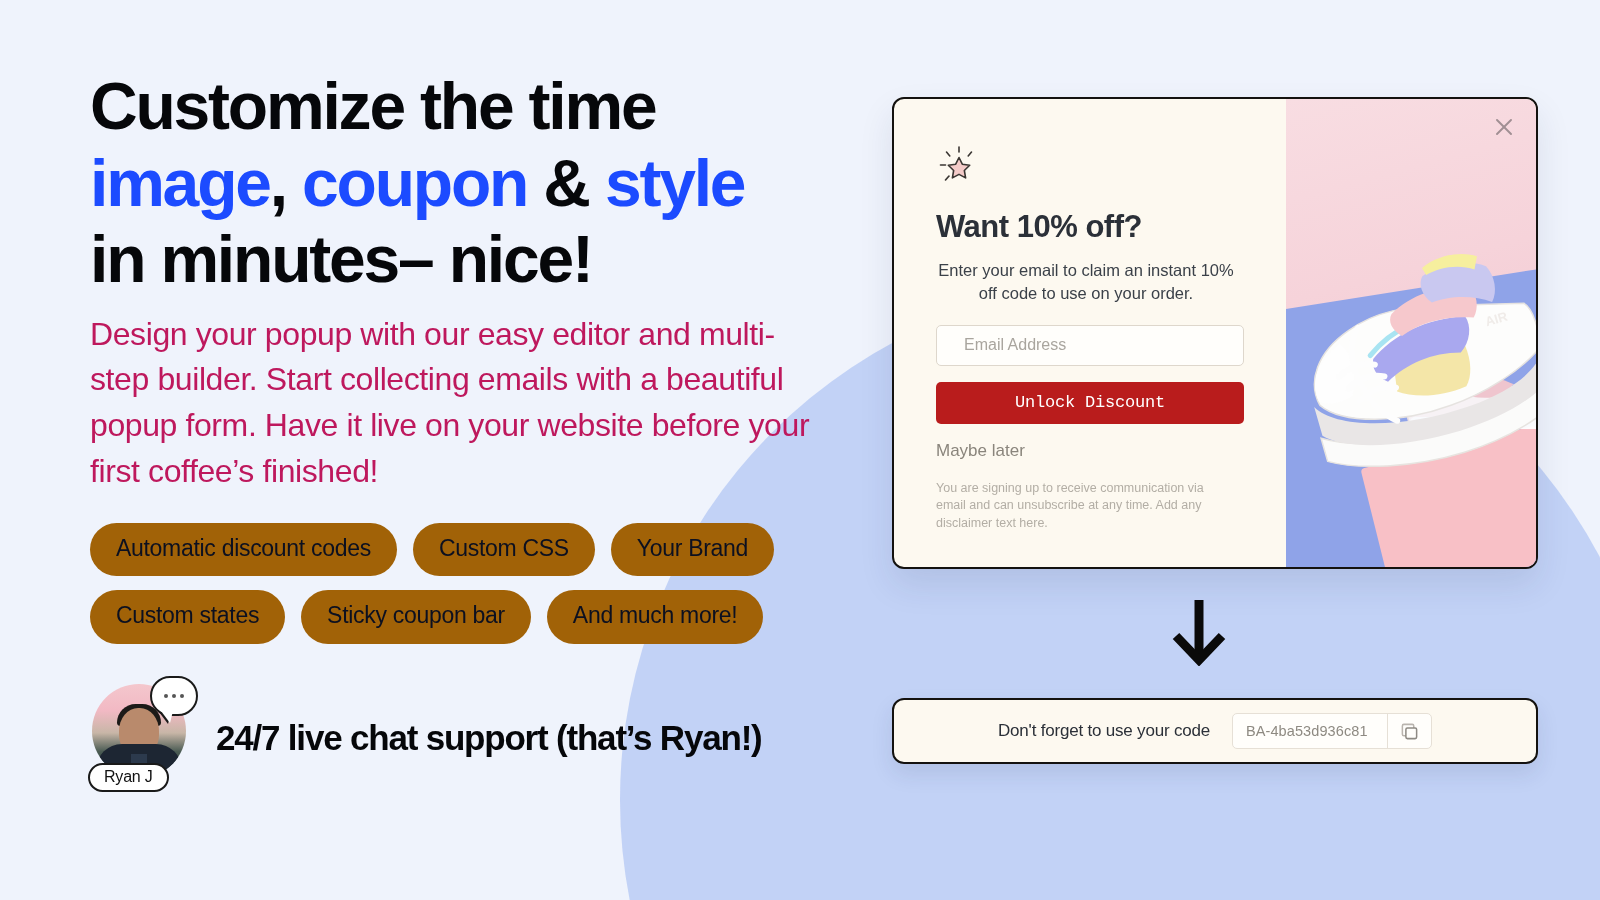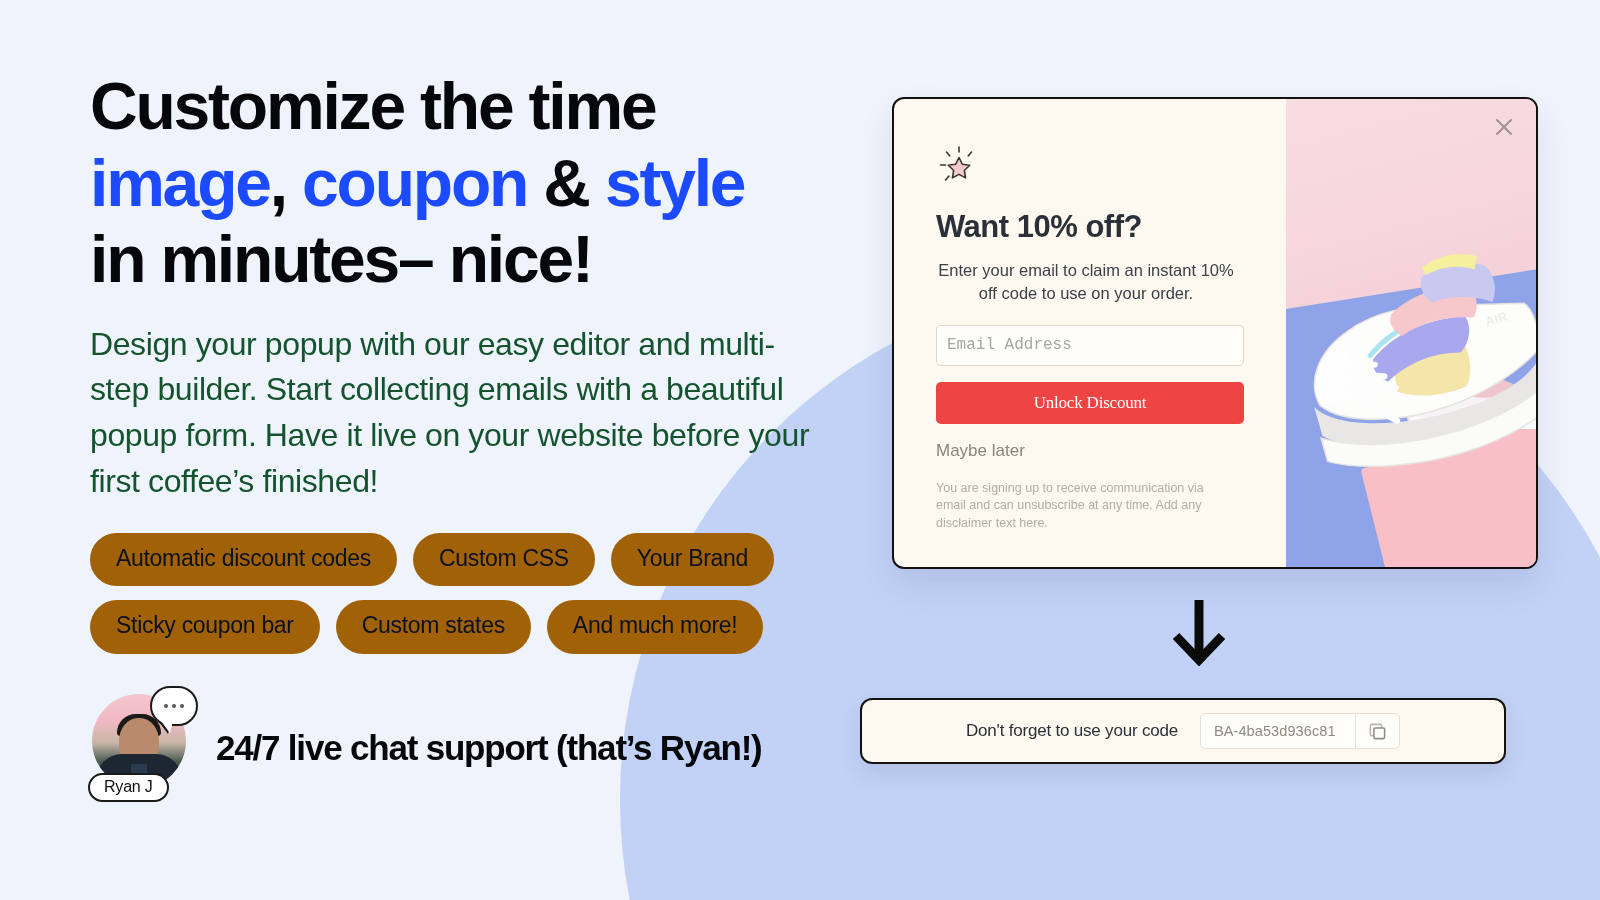--- a/index.html
+++ b/index.html
@@ -35,25 +35,25 @@
   .headline {
     font-size: 66px;
     line-height: 1.16;
     font-weight: 800;
     letter-spacing: -2.2px;
     color: #06070a;
   }
   .headline .accent { color: #1c4bff; }
 
   .subcopy {
-    margin-top: 24px;
+    margin-top: 14px;
     font-size: 32px;
     line-height: 1.43;
     letter-spacing: -0.4px;
-    color: #14532d;
+    color: #be185d;
     font-weight: 400;
     max-width: 740px;
   }
 
   .pills {
     margin-top: 28px;
     display: flex;
     flex-wrap: wrap;
     gap: 14px 16px;
     max-width: 760px;
@@ -198,37 +198,37 @@
     color: #3b4149;
     max-width: 300px;
     margin-bottom: 20px;
     text-align: center;
   }
   .email-input {
     width: 308px; height: 41px;
     border: 1px solid #ded7cc;
     border-radius: 5px;
     background: #fffefb;
-    padding: 0 10px;
+    padding: 0 27px;
     font-size: 16px;
     color: #2b3038;
-    font-family: Liberation Mono, monospace;
+    font-family: Liberation Sans, sans-serif;
     outline: none;
     display: block;
   }
   .email-input::placeholder { color: #a9a59e; }
   .unlock-btn {
     margin-top: 16px;
     width: 308px; height: 42px;
-    background: #ef4444;
+    background: #b91c1c;
     color: #fff;
     border: none;
     border-radius: 5px;
     font-size: 17px;
-    font-family: Liberation Serif, serif;
+    font-family: Liberation Mono, monospace;
     cursor: pointer;
     letter-spacing: -0.2px;
   }
   .maybe-later {
     margin-top: 17px;
     font-size: 17px;
     color: #8a857c;
     cursor: pointer;
   }
   .disclaimer {
@@ -283,21 +283,21 @@
   
   .arrow {
     position: absolute;
     left: 1172px; top: 598px;
     width: 54px; height: 68px;
   }
 
   
   .coupon-bar {
     position: absolute;
-    left: 860px; top: 698px;
+    left: 892px; top: 698px;
     width: 646px; height: 66px;
     background: #fdf9f0;
     border: 2px solid #14120f;
     border-radius: 12px;
     display: flex;
     align-items: center;
     justify-content: center;
     gap: 22px;
     box-shadow: 0 10px 22px rgba(30,40,80,.10);
   }
@@ -348,22 +348,22 @@
       <span class="accent">style</span><br>
       <span>in minutes– nice!</span>
     </h1>
 
     <p class="subcopy">Design your popup with our easy editor and multi-step builder. Start collecting emails with a beautiful popup form. Have it live on your website before your first coffee’s finished!</p>
 
     <div class="pills">
       <span class="pill">Automatic discount codes</span>
       <span class="pill">Custom CSS</span>
       <span class="pill">Your Brand</span>
+      <span class="pill">Custom states</span>
       <span class="pill">Sticky coupon bar</span>
-      <span class="pill">Custom states</span>
       <span class="pill">And much more!</span>
     </div>
 
     <div class="support-row">
       <div class="avatar-wrap">
         <div class="avatar">
           <div class="hair"></div>
           <div class="face"></div>
           <div class="suit"></div>
           <div class="shirt"></div>

